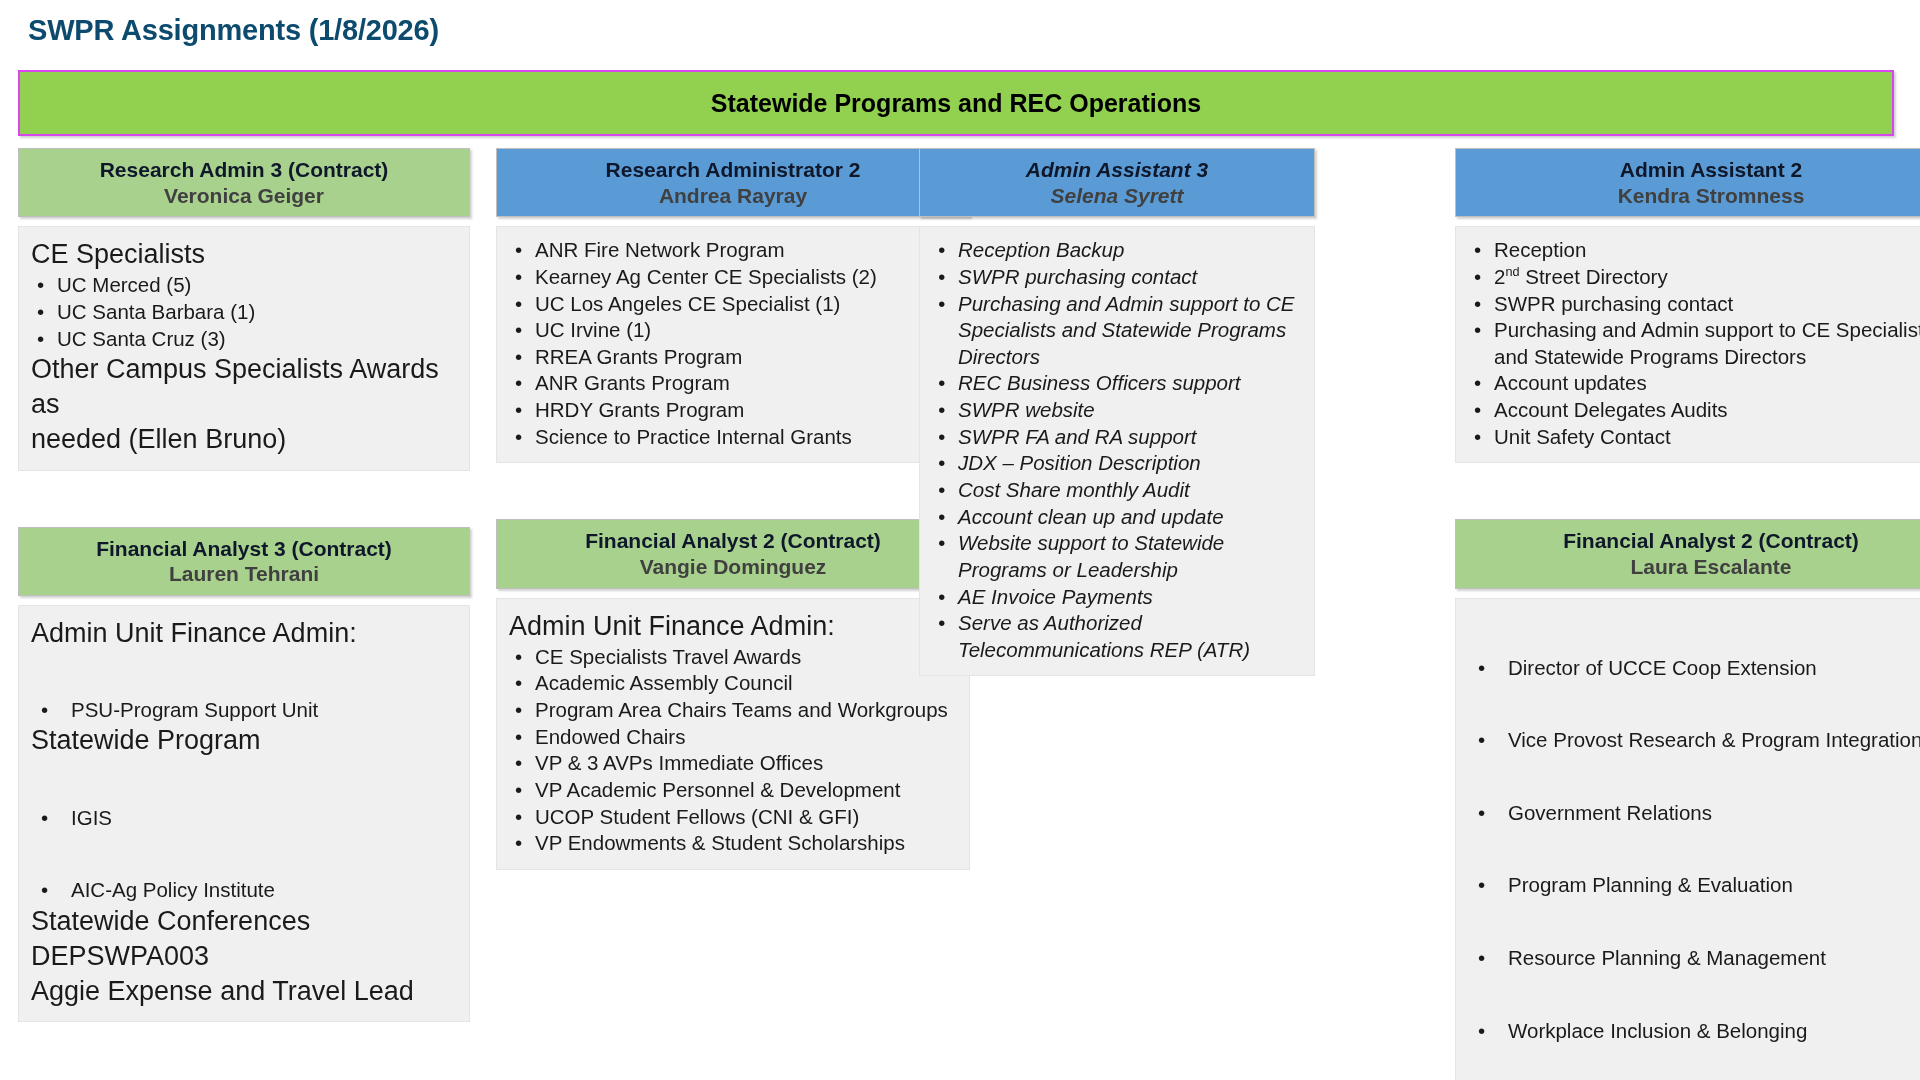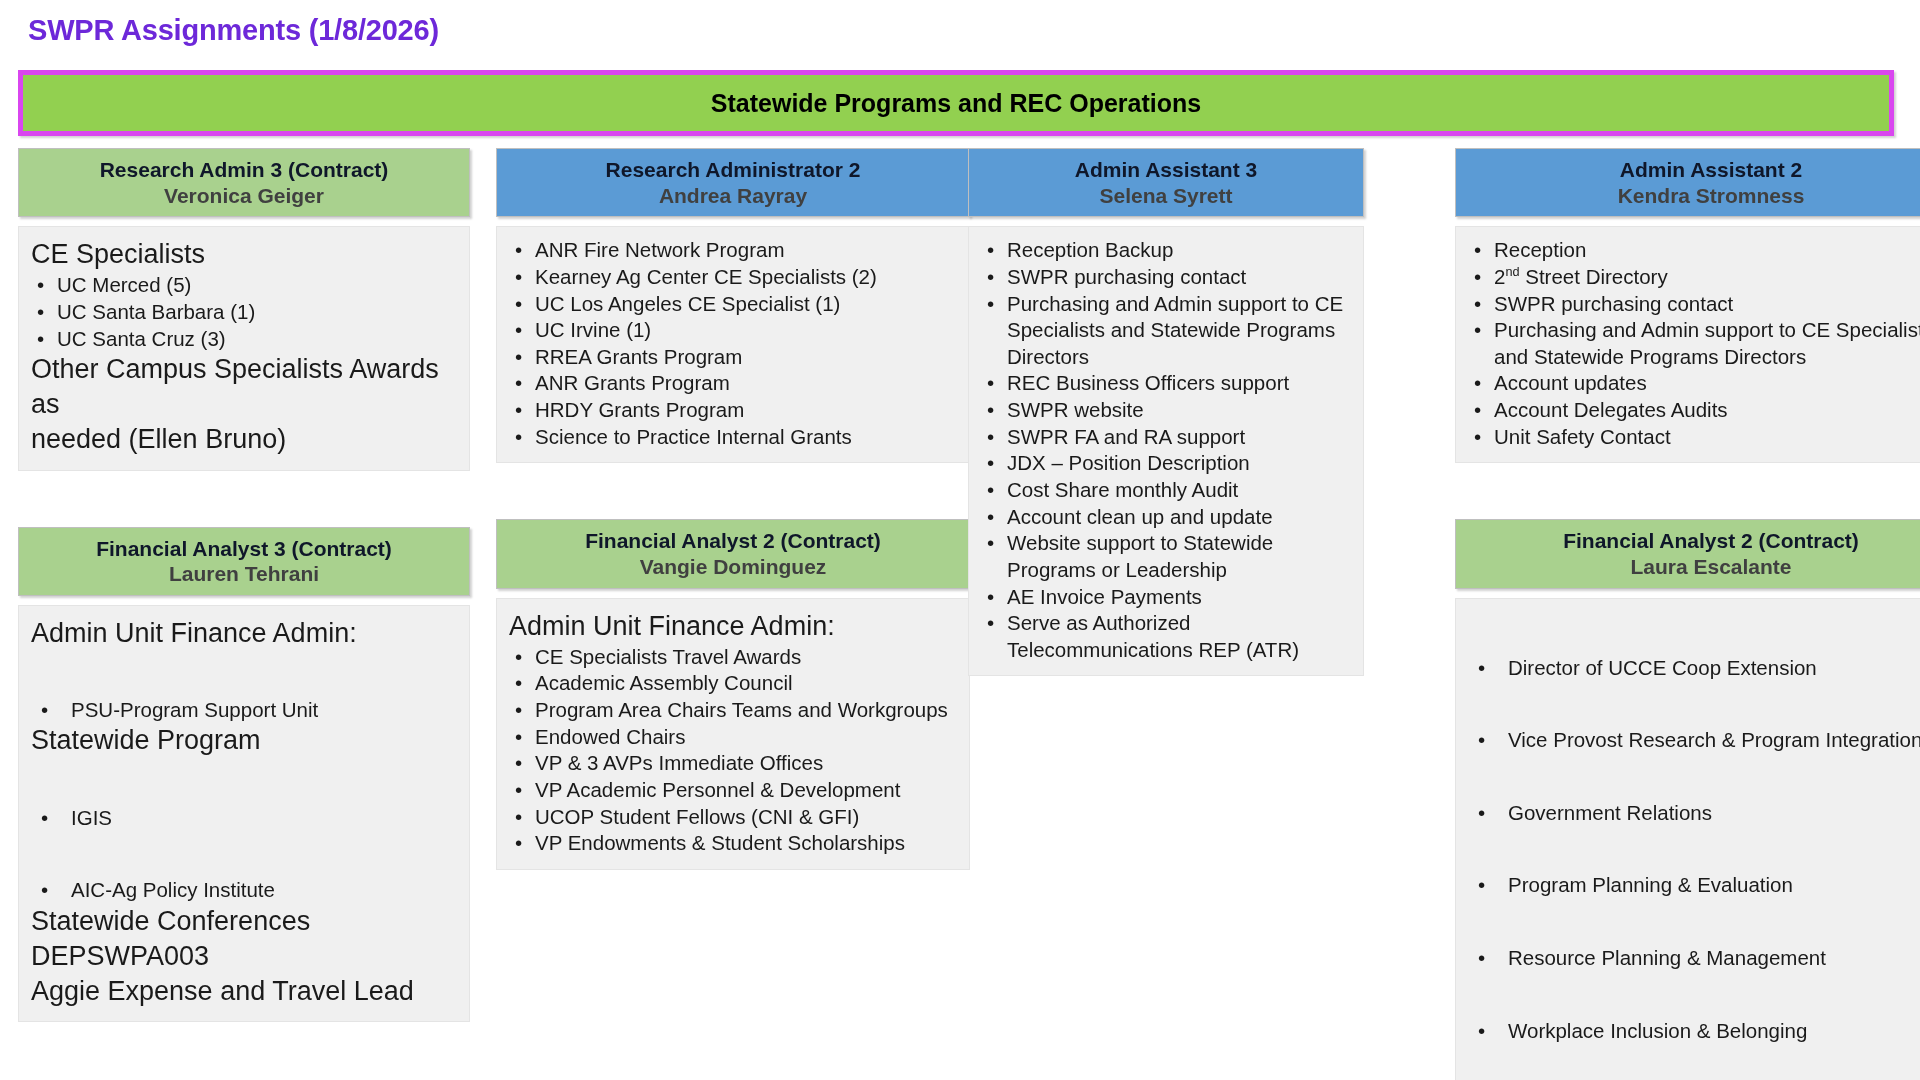--- a/index.html
+++ b/index.html
@@ -18,54 +18,54 @@
     padding: 0;
   }
 
   
   .page-title {
     position: absolute;
     left: 28px;
     top: 14px;
     font-size: 29px;
     font-weight: bold;
-    color: #6d28d9;
+    color: #0c4a6e;
     letter-spacing: -0.2px;
     white-space: nowrap;
   }
 
   
   .banner {
     position: absolute;
     left: 18px;
     top: 70px;
     width: 1876px;
     height: 66px;
     background: #92d050;
-    border: 5px solid #d946ef;
+    border: 2px solid #d946ef;
     box-shadow: 2px 2px 2px rgba(0,0,0,0.18);
     display: flex;
     align-items: center;
     justify-content: center;
   }
   .banner-text {
     font-size: 25px;
     font-weight: bold;
     color: #000000;
     text-align: center;
   }
 
   
   .col {
     position: absolute;
     top: 148px;
   }
   .col-1 { left: 18px;   width: 452px; }
   .col-2 { left: 496px;  width: 474px; }
-  .col-3 { left: 968px;  width: 396px; }
+  .col-3 { left: 919px;  width: 396px; font-style: italic; }
   .col-4 { left: 1455px; width: 512px; }
 
   
   .role-header {
     border: 1px solid #bfbfbf;
     box-shadow: 2px 2px 2px rgba(0,0,0,0.18);
     display: flex;
     flex-direction: column;
     align-items: center;
     justify-content: center;

